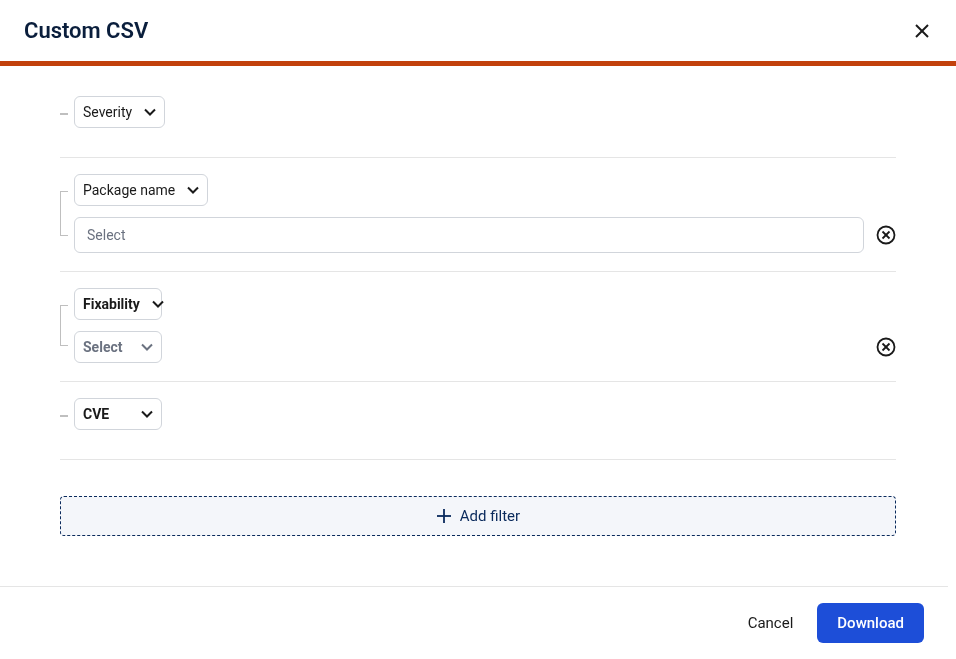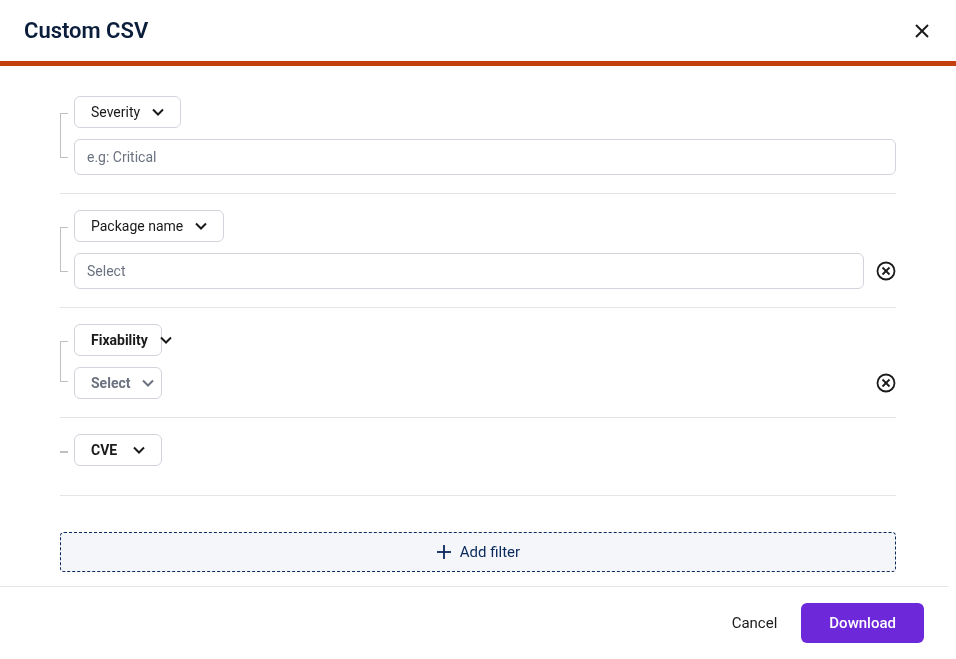--- a/index.html
+++ b/index.html
@@ -69,21 +69,21 @@
     }
     .filter-select-wrap {
       margin-bottom: 11px;
     }
     .filter-select {
       display: inline-flex;
       align-items: center;
       justify-content: space-between;
       border: 1px solid #d1d5db;
       border-radius: 6px;
-      padding: 7px 16px;
+      padding: 7px 8px;
       font-size: 14px;
       color: #1a1a1a;
       background: #ffffff;
       cursor: pointer;
       gap: 12px;
     }
     .filter-select.fixed-width {
       width: 88px;
       justify-content: space-between;
       font-weight: bold;
@@ -177,25 +177,25 @@
     }
     .cancel-button {
       background: none;
       border: none;
       color: #1a1a1a;
       font-size: 15px;
       cursor: pointer;
       font-family: inherit;
     }
     .download-button {
-      background: #6d28d9;
+      background: #1d4ed8;
       border: none;
       color: #ffffff;
       font-size: 15px;
-      padding: 11px 28px;
+      padding: 11px 20px;
       border-radius: 6px;
       cursor: pointer;
       font-family: inherit;
       font-weight: 500;
     }
   </style>
 </head>
 <body>
 
 <div class="modal-header">
@@ -216,23 +216,20 @@
       <div class="filter-select-wrap">
         <div class="filter-select">
           <span>Severity</span>
           <span class="chevron-icon">
             <svg viewBox="0 0 12 8" fill="none" stroke="currentColor" stroke-width="2">
               <polyline points="1,1.5 6,6.5 11,1.5"></polyline>
             </svg>
           </span>
         </div>
       </div>
-      <div class="filter-row">
-        <input type="text" class="filter-input" placeholder="e.g: Critical" style="">
-      </div>
     </div>
   </div>
 
   <div class="filter-group">
     <div class="filter-content">
       <div class="bracket"></div>
       <div class="filter-select-wrap">
         <div class="filter-select">
           <span>Package name</span>
           <span class="chevron-icon">

